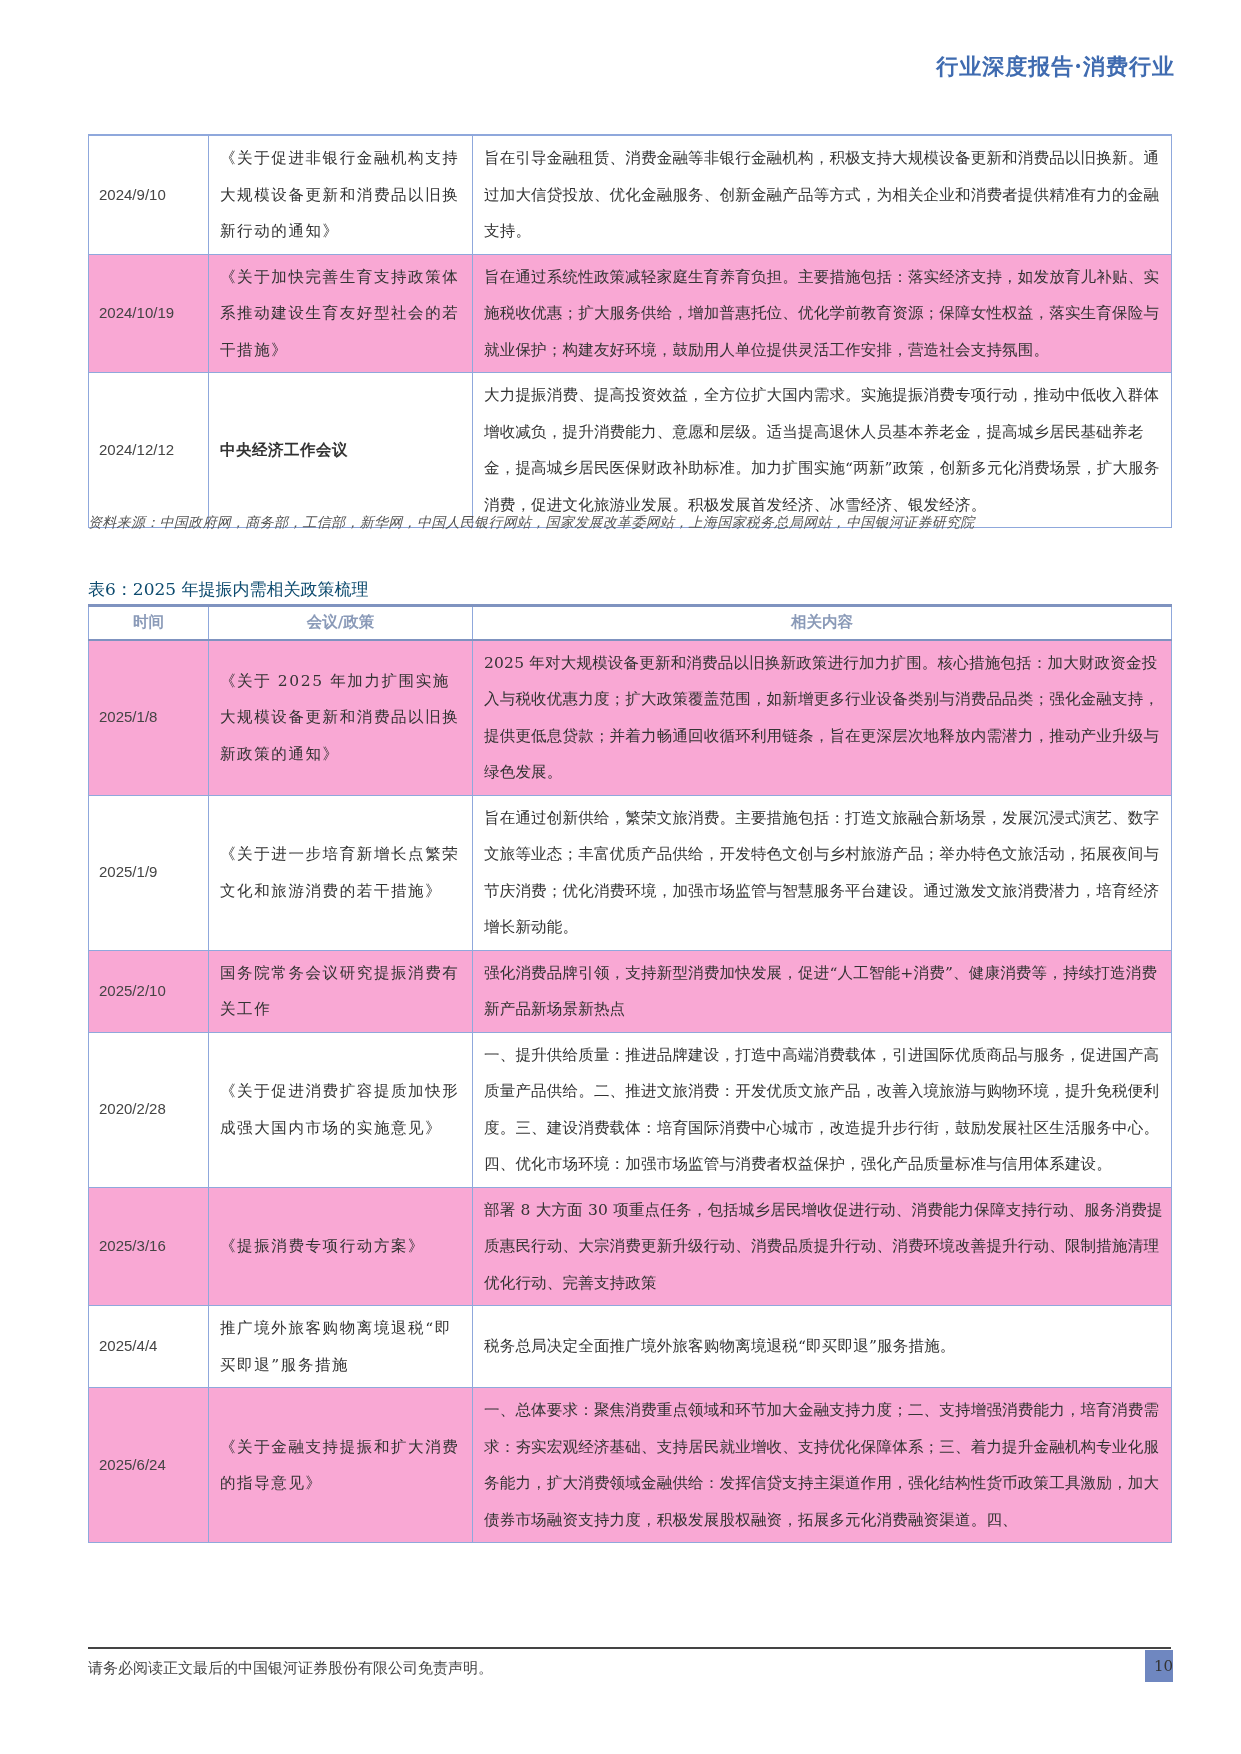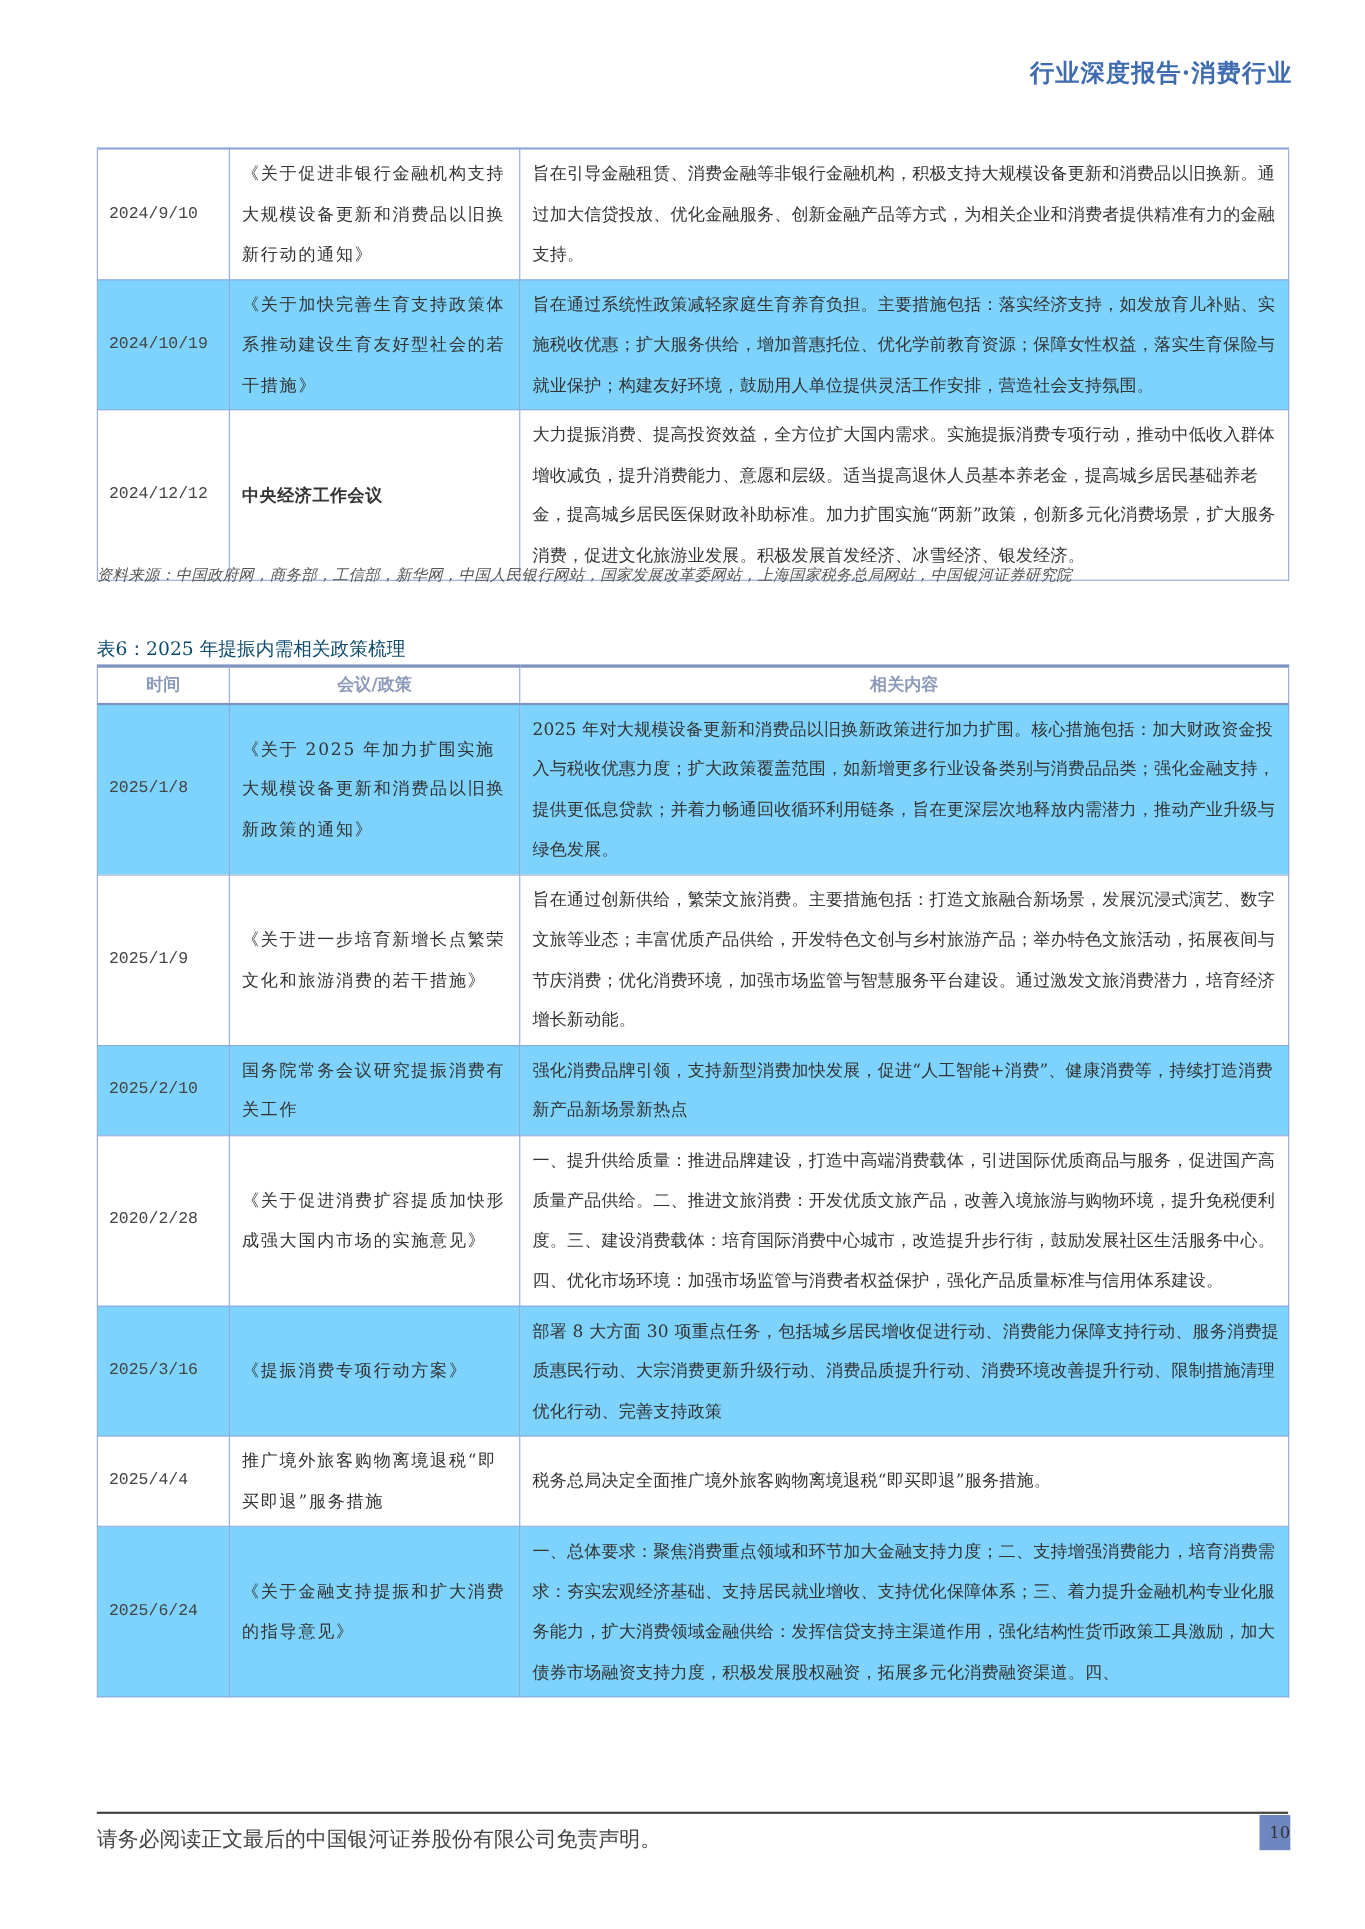--- a/index.html
+++ b/index.html
@@ -10,38 +10,38 @@
     .logo { position: absolute; left: 70px; top: 44px; display: flex; align-items: center; height: 48px; }
     .logo-mark { width: 50px; height: 46px; position: relative; margin-right: 12px; }
     .logo-cn { font-family: "DejaVu Sans", "Liberation Sans", sans-serif; font-weight: bold; font-size: 28px; color: #111; letter-spacing: 1px; }
     .logo-sep { width: 2px; height: 30px; background: #c8161d; margin: 0 6px 0 6px; }
     .logo-en { font-family: "Liberation Sans", "DejaVu Sans", sans-serif; font-weight: bold; font-size: 32px; color: #111; }
     .report-tag { position: absolute; right: 66px; top: 52px; font-family: "DejaVu Serif", serif; font-weight: bold; font-size: 22px; color: #3f6bb0; letter-spacing: 1px; margin-left: 36px; }
 
     table.policy { position: absolute; left: 88px; border-collapse: collapse; table-layout: fixed; width: 1083px; font-size: 15.5px; }
     table.policy td, table.policy th { border: 1.5px solid #8fa8dc; vertical-align: middle; }
     table.policy td { padding: 4px 10px; line-height: 36.5px; color: #333; }
-    table.policy td.date { padding-left: 10px; font-family: Liberation Mono, monospace; font-size: 15px; color: #444; }
+    table.policy td.date { padding-left: 10px; font-family: Liberation Sans, sans-serif; font-size: 15px; color: #444; }
     table.policy td.policy-name { padding-left: 11px; padding-right: 6px; letter-spacing: 1.6px; }
     table.policy td.content { padding-left: 11px; padding-right: 8px; letter-spacing: 0.2px; }
     table.policy td.bold { font-weight: bold; letter-spacing: 0.5px; }
-    tr.shade td { background: #7dd3fc; }
+    tr.shade td { background: #f9a8d4; }
     tr.white td { background: #ffffff; }
     table.policy thead th { font-weight: bold; color: #8a9ab8; font-size: 15.5px; height: 34px; background: #fff; border-top: 3px solid #7f93c0; border-bottom: 2.5px solid #7f93c0; }
 
     #t1 { top: 134px; }
     #t1 { border-top: 2px solid #8fa8dc; }
 
     .source { position: absolute; left: 88px; top: 514px; font-style: italic; font-size: 14px; color: #555; letter-spacing: 0.3px; }
     .table-title { position: absolute; left: 88px; top: 578px; font-size: 17px; color: #0c4a6e; }
 
     #t2 { top: 604px; }
 
     .footer-line { position: absolute; left: 88px; top: 1647px; width: 1083px; height: 2px; background: #444; }
-    .footer-text { position: absolute; left: 88px; top: 1659px; font-size: 19px; color: #444; }
+    .footer-text { position: absolute; left: 88px; top: 1659px; font-size: 15px; color: #444; }
     .page-num { position: absolute; left: 1145px; top: 1650px; width: 28px; height: 32px; background: #6f87c0; color: #333; font-size: 15px; text-align: right; line-height: 32px; }
   </style>
 </head>
 <body>
 
 <div class="header">
   <div class="report-tag">行业深度报告·消费行业</div>
 </div>
 
 <table class="policy" id="t1">

